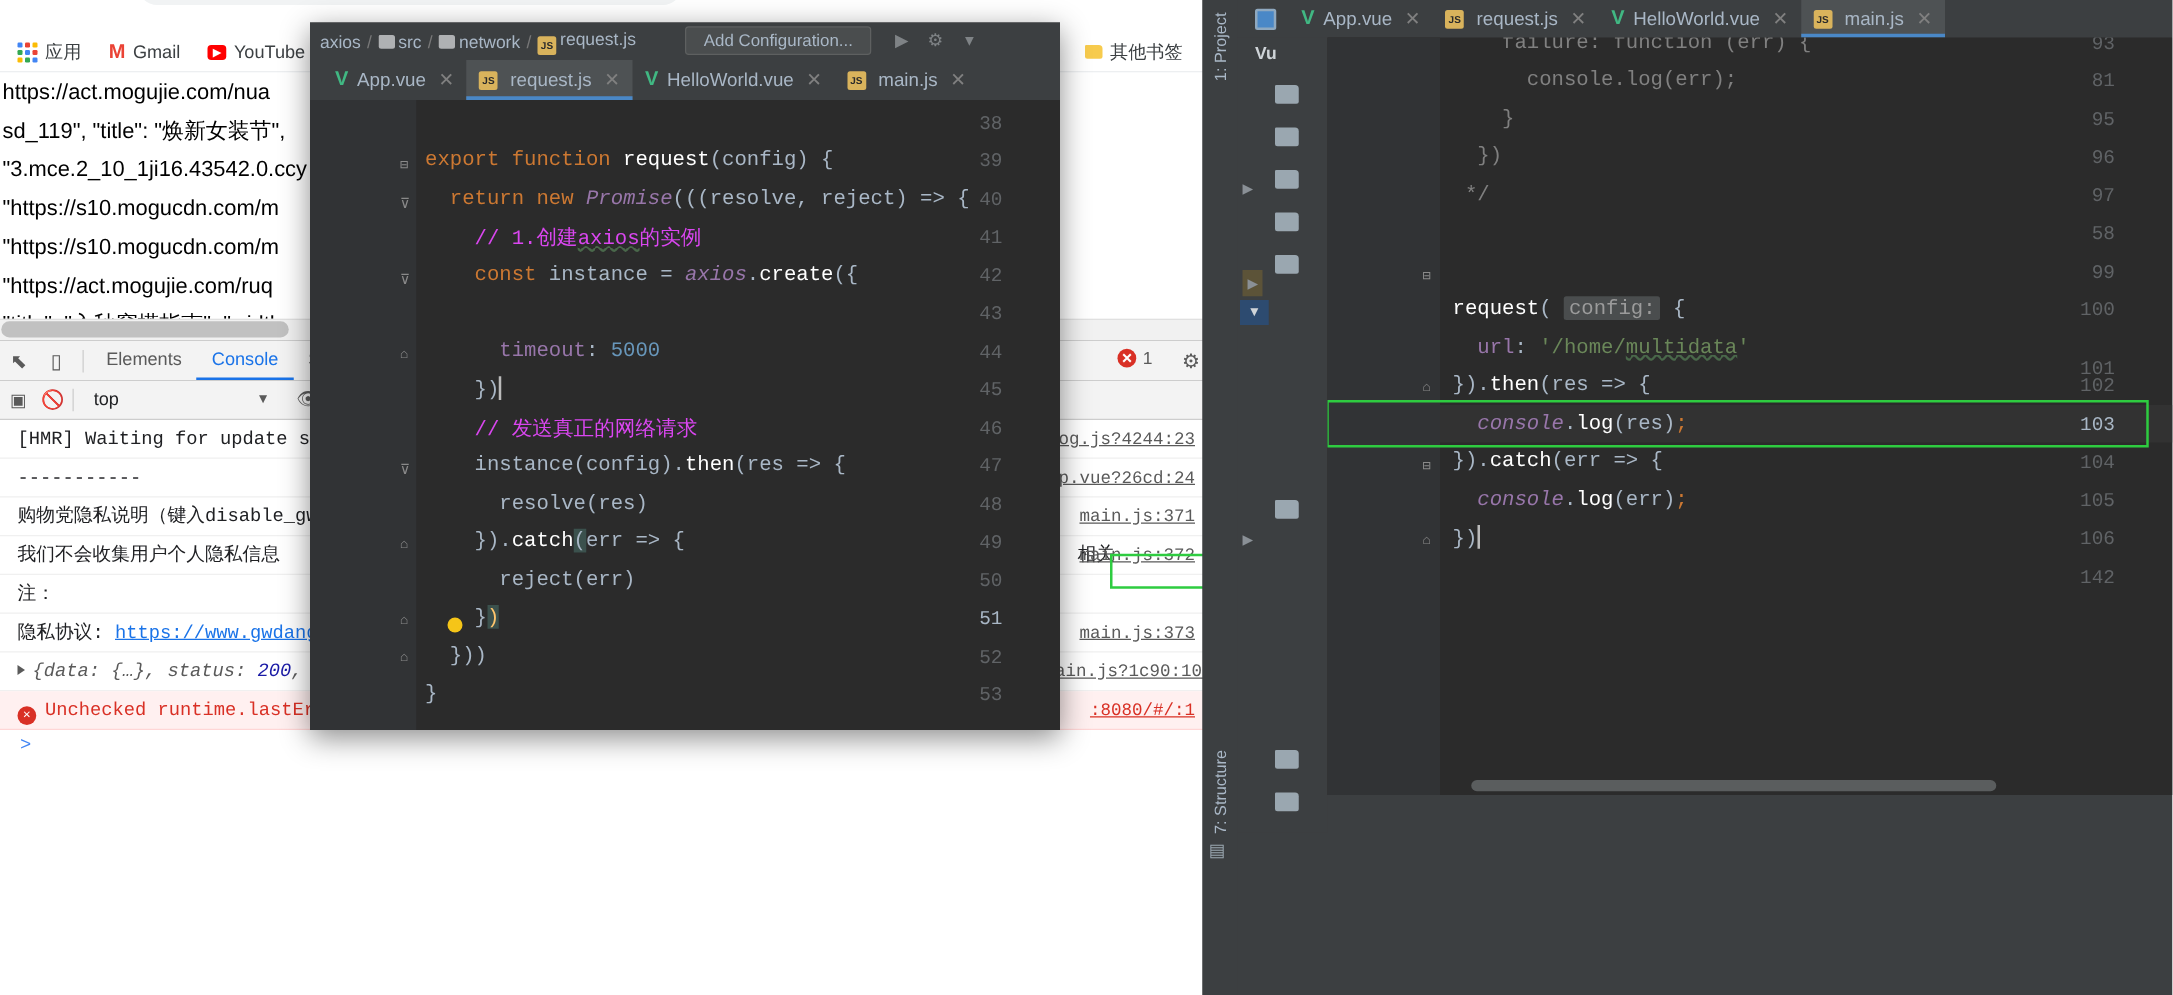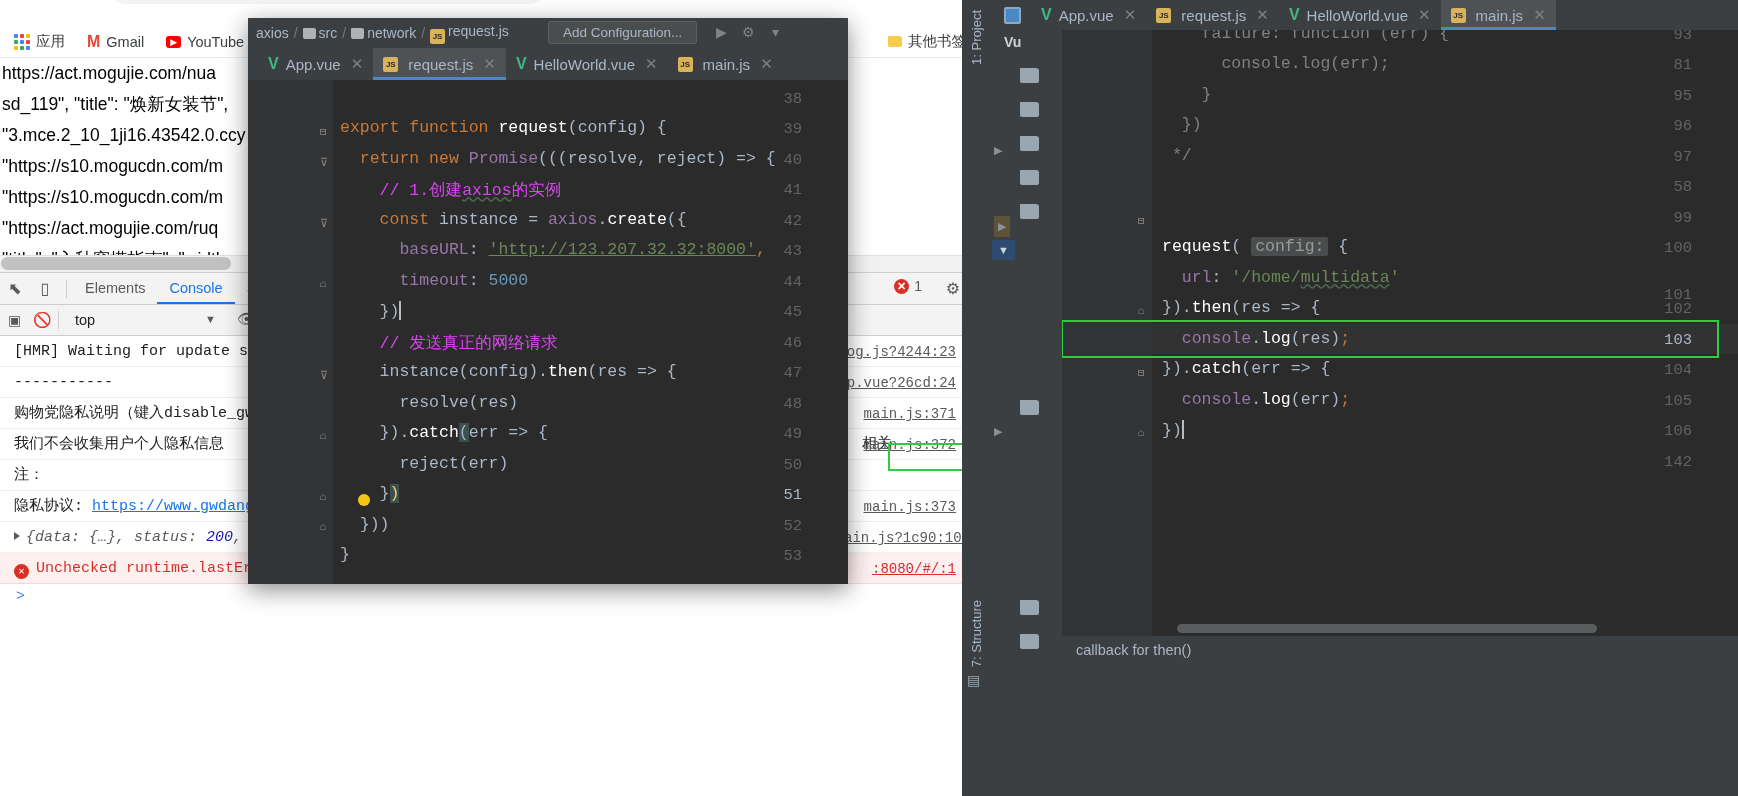--- a/index.html
+++ b/index.html
@@ -99,21 +99,21 @@
 
   .ws1-editor { position:absolute; left:0; top:62px; width:600px; height:504px; background:#2b2b2b;
                 font-family:"Liberation Mono", monospace; font-size:16.5px; overflow:hidden;}
   .gutter { position:absolute; left:0; top:0; width:85px; height:100%; background:#313335; }
   .ln { position:absolute; right:46px; color:#606366; font-size:15.5px; }
   .fold { position:absolute; left:72px; color:#8a8a8a; font-size:11px; }
   .code-line { position:absolute; left:92px; white-space:pre; color:#a9b7c6; }
 
   .kw { color:#cc7832; }
   .fn { color:#ffffff; }
-  .prom { color:#9876aa; }
+  .prom { color:#9876aa; font-style:italic; }
   .cmt { color:#d946ef; }
   .str { color:#6a8759; }
   .num { color:#6897bb; }
   .prop { color:#9876aa; }
   .wavy { text-decoration: underline wavy #49684a; text-decoration-skip-ink:none; }
   .ulink { text-decoration: underline; }
   .caret { display:inline-block; width:2px; height:19px; background:#bbb; vertical-align:-4px; }
   .hl-paren { background:#3b514d; }
   .bulb { position:absolute; left:110px; width:12px; height:12px; border-radius:50%; background:#f5c518; }
 
@@ -175,21 +175,21 @@
         <span>应用</span>
       </div>
       <div class="bm">
         <span style="color:#ea4335;font-weight:bold;font-size:16px">M</span>
         <span>Gmail</span>
       </div>
       <div class="bm">
         <span style="background:#ff0000;color:#fff;font-size:9px;padding:1px 4px;border-radius:3px">▶</span>
         <span>YouTube</span>
       </div>
-      <div class="bm" style="position:absolute;left:880px">
+      <div class="bm" style="position:absolute;left:860px">
         <span style="width:14px;height:11px;background:#f7cb4d;border-radius:1px 3px 2px 2px;display:inline-block"></span>
         <span>其他书签</span>
       </div>
     </div>
 
     <div class="page-body">
       <div>https://act.mogujie.com/nua</div>
       <div>sd_119", "title": "焕新女装节",</div>
       <div>"3.mce.2_10_1ji16.43542.0.ccy</div>
       <div>"https://s10.mogucdn.com/m</div>
@@ -335,21 +335,20 @@
       <div class="fold" style="top:289px">⊽</div>
       <div class="fold" style="top:350px">⌂</div>
       <div class="fold" style="top:411px">⌂</div>
       <div class="fold" style="top:441px">⌂</div>
       <div class="bulb" style="top:414px"></div>
 
       <div class="code-line" style="top:38px"><span class="kw">export function </span><span class="fn">request</span>(config) {</div>
       <div class="code-line" style="top:69px">  <span class="kw">return new </span><span class="prom">Promise</span>(((resolve, reject) =&gt; {</div>
       <div class="code-line" style="top:99px">    <span class="cmt">// 1.创建<span class="wavy">axios</span>的实例</span></div>
       <div class="code-line" style="top:130px">    <span class="kw">const </span>instance = <span class="prom">axios</span>.<span class="fn">create</span>({</div>
-      <div class="code-line" style="top:160px">      <span class="prop">baseURL</span>: <span class="str ulink">'http://123.207.32.32:8000'</span><span class="kw">,</span></div>
       <div class="code-line" style="top:191px">      <span class="prop">timeout</span>: <span class="num">5000</span></div>
       <div class="code-line" style="top:221px">    })<span class="caret"></span></div>
       <div class="code-line" style="top:252px">    <span class="cmt">// 发送真正的网络请求</span></div>
       <div class="code-line" style="top:282px">    <span class="fn" style="color:#a9b7c6">instance</span>(config).<span class="fn">then</span>(res =&gt; {</div>
       <div class="code-line" style="top:313px">      resolve(res)</div>
       <div class="code-line" style="top:343px">    }).<span class="fn">catch</span><span class="hl-paren">(</span>err =&gt; {</div>
       <div class="code-line" style="top:374px">      reject(err)</div>
       <div class="code-line" style="top:404px">    }<span class="hl-paren" style="color:#ffc66d">)</span></div>
       <div class="code-line" style="top:435px">  }))</div>
       <div class="code-line" style="top:465px">}</div>
@@ -444,19 +443,16 @@
       <div class="code2" style="top:299px">  <span class="prom">console</span>.<span class="fn">log</span>(res)<span class="kw">;</span></div>
       <div class="code2" style="top:329px">}).<span class="fn">catch</span>(err =&gt; {</div>
       <div class="code2" style="top:360px">  <span class="prom">console</span>.<span class="fn">log</span>(err)<span class="kw">;</span></div>
       <div class="code2" style="top:390px">})<span class="caret"></span></div>
       <div class="code2" style="top:421px"></div>
 
       <div class="greenbox" style="left:-1px;top:290px;width:658px;height:38px;"></div>
     </div>
 
     <div class="ws2-hscroll"></div>
-    <div class="ws2-status">
-      <span>callback for then()</span>
-    </div>
 
   </div>
 
 </div>
 
 </body></html>

